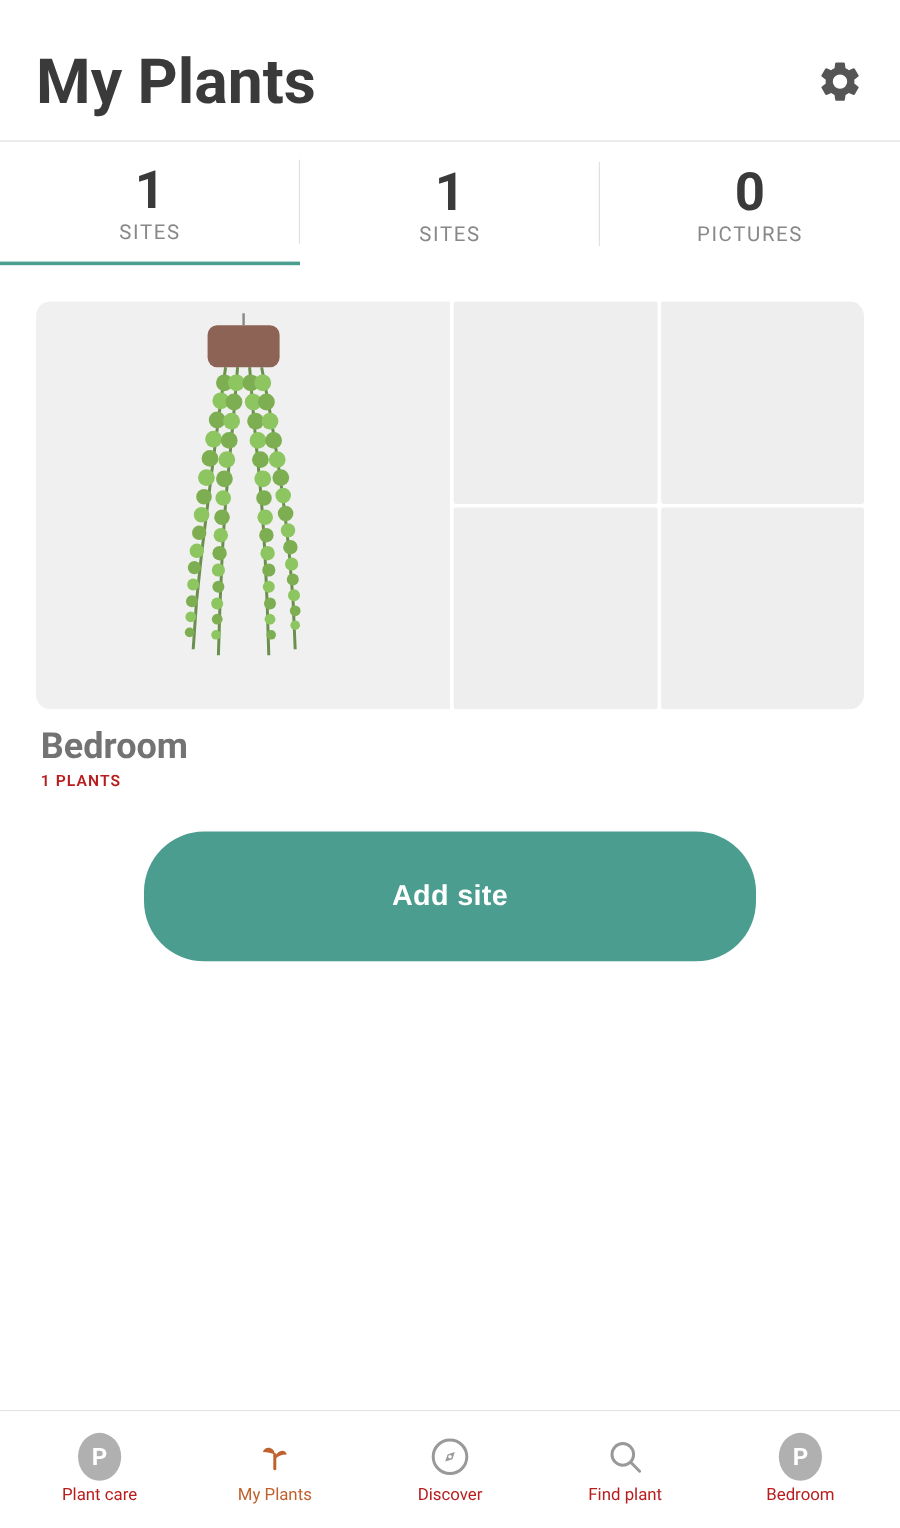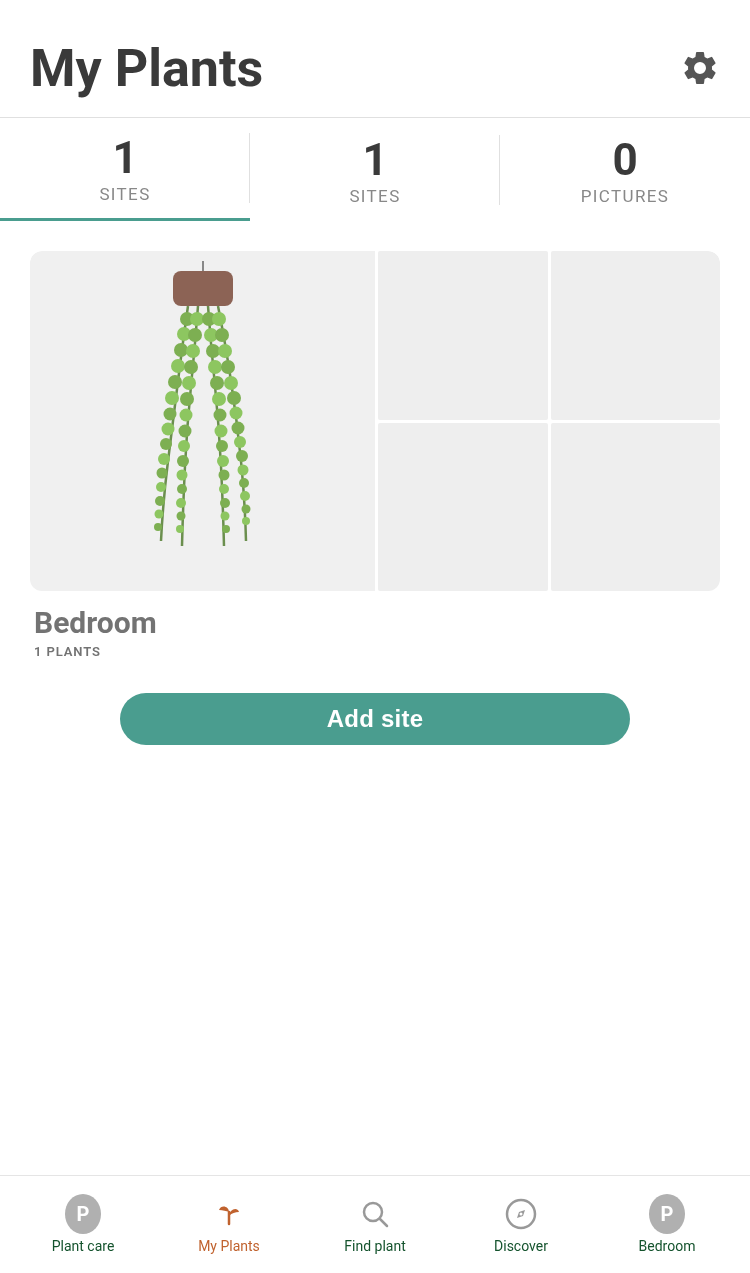--- a/index.html
+++ b/index.html
@@ -122,30 +122,30 @@
     }
     .site-name {
       font-size: 30px;
       font-weight: 700;
       color: #737373;
       margin-bottom: 4px;
     }
     .site-count {
       font-size: 13px;
       font-weight: 600;
-      color: #737373;
+      color: #b91c1c;
       letter-spacing: 0.07em;
     }
 
     
     .add-site-btn {
       display: block;
       width: 510px;
       margin: 10px auto 0 auto;
-      padding: 12px 20px;
+      padding: 40px 20px;
       background: #4a9d8f;
       color: #fff;
       font-size: 24px;
       font-weight: 600;
       text-align: center;
       border: none;
       border-radius: 50px;
       cursor: pointer;
       letter-spacing: 0.01em;
     }
@@ -169,21 +169,21 @@
       display: flex;
       flex-direction: column;
       align-items: center;
       gap: 6px;
       cursor: pointer;
       padding: 8px 16px;
       min-width: 100px;
     }
     .nav-label {
       font-size: 14px;
-      color: #14532d;
+      color: #b91c1c;
       font-weight: 400;
     }
     .nav-item.active .nav-label {
       color: #c0622e;
     }
     .nav-icon {
       width: 36px;
       height: 36px;
       display: flex;
       align-items: center;
@@ -346,38 +346,38 @@
         <path d="M18 16 C18 10 10 8 8 14 C12 14 15 15 18 16Z" fill="#c0622e"></path>
         <path d="M18 20 C18 14 26 10 28 16 C24 16 21 17 18 20Z" fill="#c0622e"></path>
       </svg>
     </div>
     <span class="nav-label">My Plants</span>
   </div>
 
   <div class="nav-item">
     <div class="nav-icon">
       <svg viewBox="0 0 36 36" width="36" height="36" fill="none">
-        <circle cx="16" cy="16" r="9" stroke="#999" stroke-width="2.5"></circle>
-        <line x1="23" y1="23" x2="30" y2="30" stroke="#999" stroke-width="2.5" stroke-linecap="round"></line>
-      </svg>
-    </div>
-    <span class="nav-label">Find plant</span>
-  </div>
-
-  <div class="nav-item">
-    <div class="nav-icon">
-      <svg viewBox="0 0 36 36" width="36" height="36" fill="none">
         <circle cx="18" cy="18" r="14" stroke="#999" stroke-width="2.5"></circle>
         <polygon points="22,14 16,16 14,22 20,20" fill="#999"></polygon>
         <circle cx="18" cy="18" r="1.5" fill="#fff"></circle>
       </svg>
     </div>
     <span class="nav-label">Discover</span>
   </div>
 
   <div class="nav-item">
     <div class="nav-icon">
+      <svg viewBox="0 0 36 36" width="36" height="36" fill="none">
+        <circle cx="16" cy="16" r="9" stroke="#999" stroke-width="2.5"></circle>
+        <line x1="23" y1="23" x2="30" y2="30" stroke="#999" stroke-width="2.5" stroke-linecap="round"></line>
+      </svg>
+    </div>
+    <span class="nav-label">Find plant</span>
+  </div>
+
+  <div class="nav-item">
+    <div class="nav-icon">
       <div class="circle-icon" style="background:#b0b0b0;">P</div>
     </div>
     <span class="nav-label">Bedroom</span>
   </div>
 
 </nav>
 
 </body></html>

